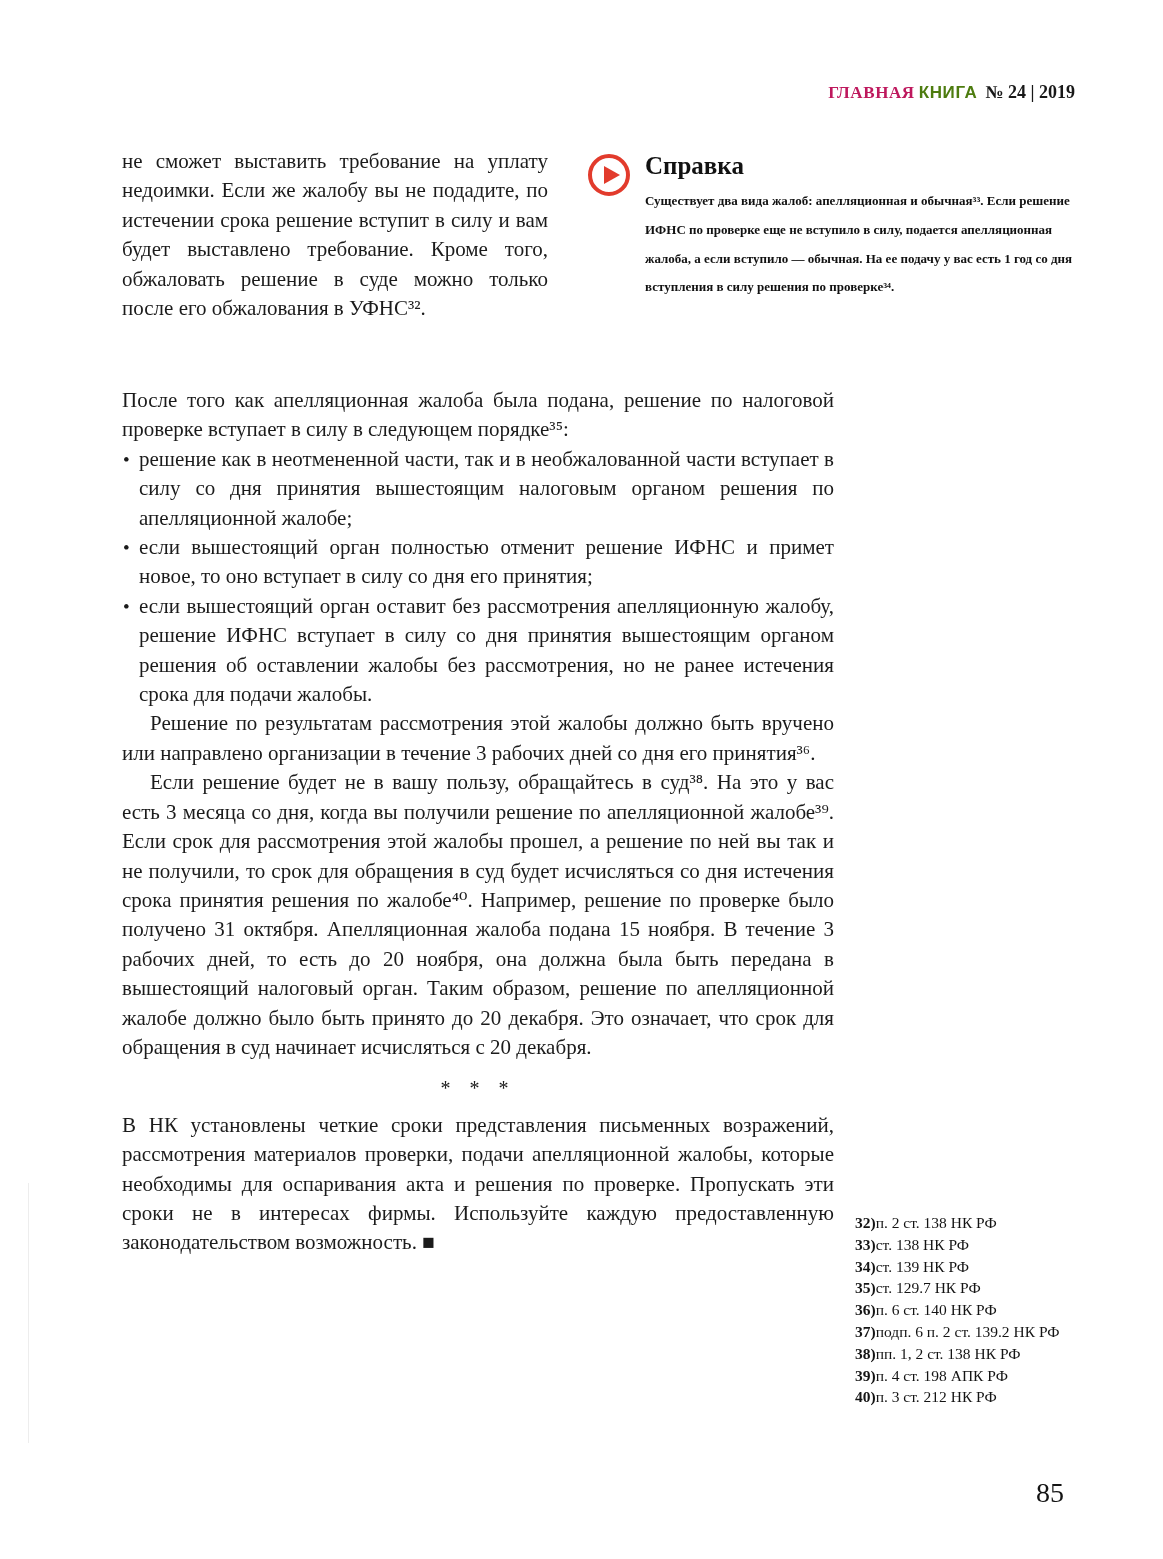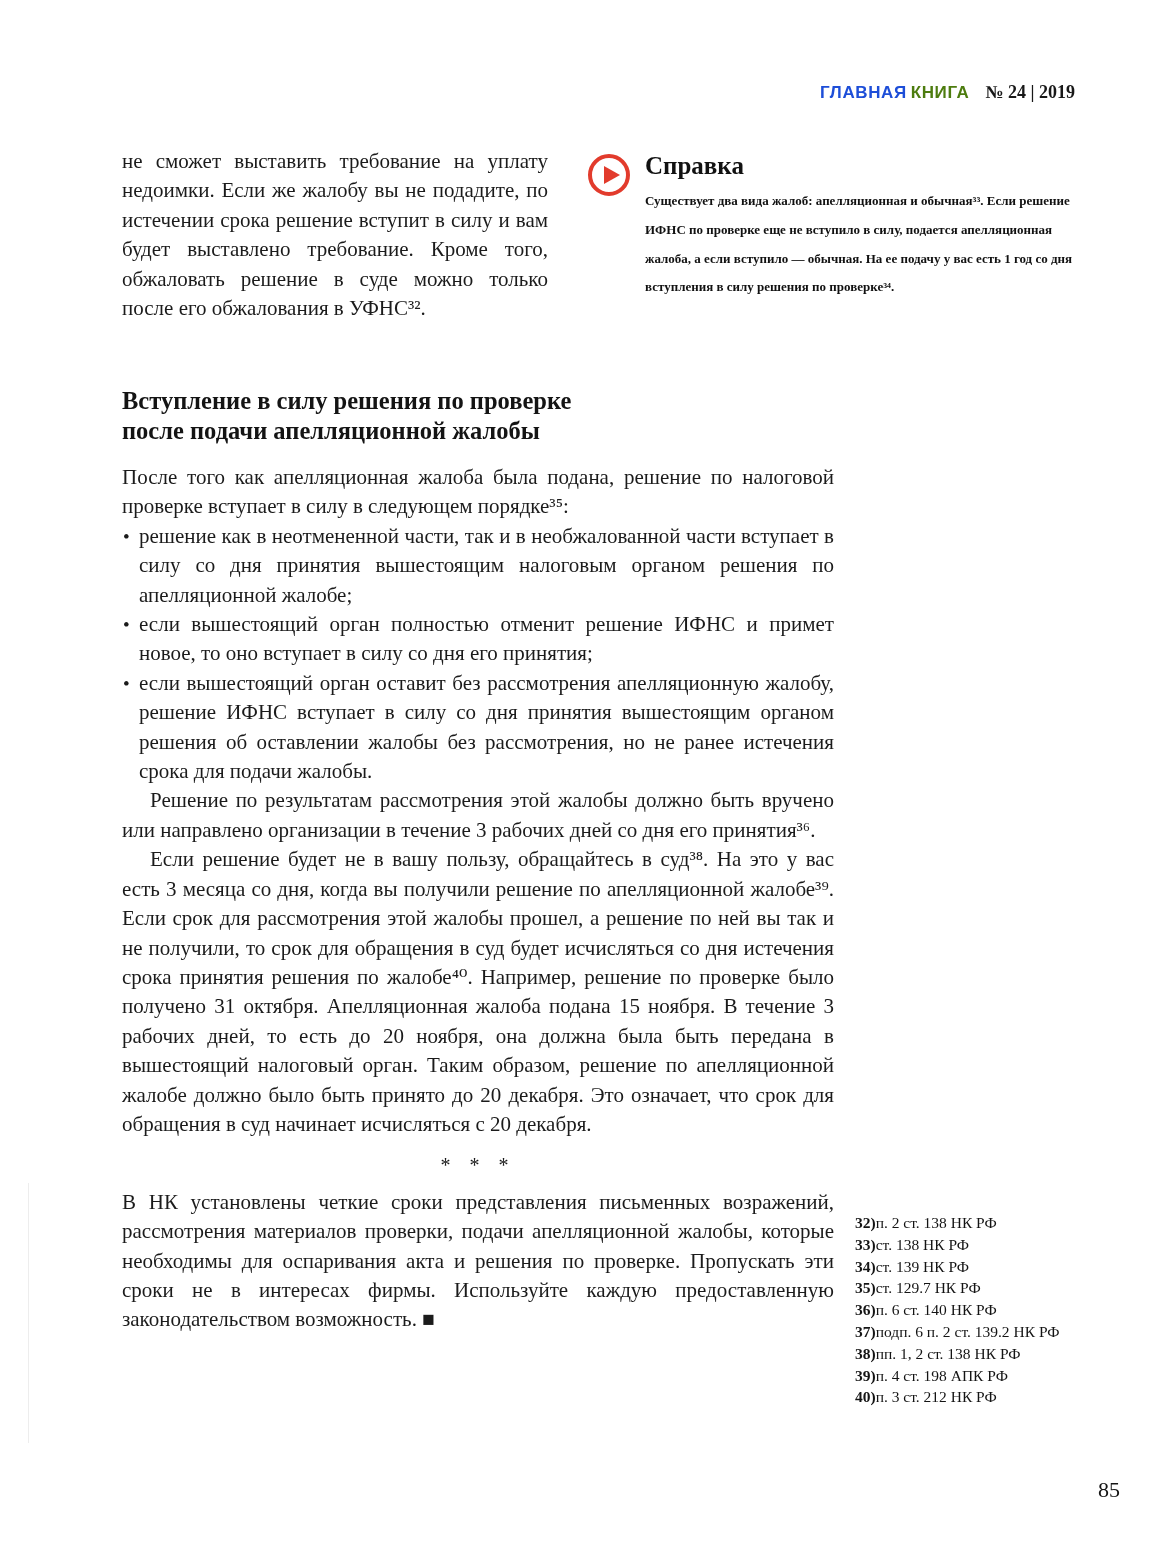--- a/index.html
+++ b/index.html
@@ -20,28 +20,28 @@
     top: 82px; left: 0; right: 88px;
     text-align: right;
     white-space: nowrap;
   }
   .brand-black, .brand-purple {
     font-family: "Liberation Sans", "DejaVu Sans", sans-serif;
     font-weight: bold;
     font-size: 17px;
     letter-spacing: 0.6px;
   }
-  .brand-black { color: #1d4ed8; }
+  .brand-black { color: #be185d; font-family: Liberation Serif, serif; }
   .brand-purple { color: #4d7c0f; }
   .issue {
     font-family: "Liberation Serif", "DejaVu Serif", serif;
     font-weight: bold;
     font-size: 18px;
     color: #181818;
-    margin-left: 12px;
+    margin-left: 4px;
   }
 
   
   .intro-left {
     position: absolute;
     left: 122px; top: 147px;
     width: 426px;
     font-size: 21px;
     line-height: 29.4px;
     text-align: justify;
@@ -131,22 +131,22 @@
     width: 270px;
     font-size: 15.5px;
     line-height: 21.8px;
     color: #141414;
   }
   .footnote-num { font-weight: bold; }
 
   
   .page-number {
     position: absolute;
-    left: 1098px; top: 1477px;
-    font-size: 22px;
+    left: 1036px; top: 1477px;
+    font-size: 28px;
     color: #141414;
   }
 
   
   .margin-rule {
     position: absolute;
     left: 28px; top: 1183px;
     width: 1px; height: 260px;
     background: #ededed;
   }
@@ -166,24 +166,20 @@
 
   <div class="spravka">
     <div class="spravka-icon"></div>
     <div class="spravka-content">
       <div class="spravka-title">Справка</div>
       <div class="spravka-body">Существует два вида жалоб: апелляционная и обычная³³. Если решение ИФНС по проверке еще не вступило в силу, подается апелляционная жалоба, а если вступило — обычная. На ее подачу у вас есть 1 год со дня вступления в силу решения по проверке³⁴.</div>
     </div>
   </div>
 
   <div class="main">
-    <div class="section-heading">
-      <div>Вступление в силу решения по проверке</div>
-      <div>после подачи апелляционной жалобы</div>
-    </div>
 
     <div class="body-text">
       <p>После того как апелляционная жалоба была подана, решение по налоговой проверке вступает в силу в следующем порядке³⁵:</p>
 
       <ul class="bullets">
 
           <li>решение как в неотмененной части, так и в необжалованной части вступает в силу со дня принятия вышестоящим налоговым органом решения по апелляционной жалобе;</li>
 
           <li>если вышестоящий орган полностью отменит решение ИФНС и примет новое, то оно вступает в силу со дня его принятия;</li>
 

